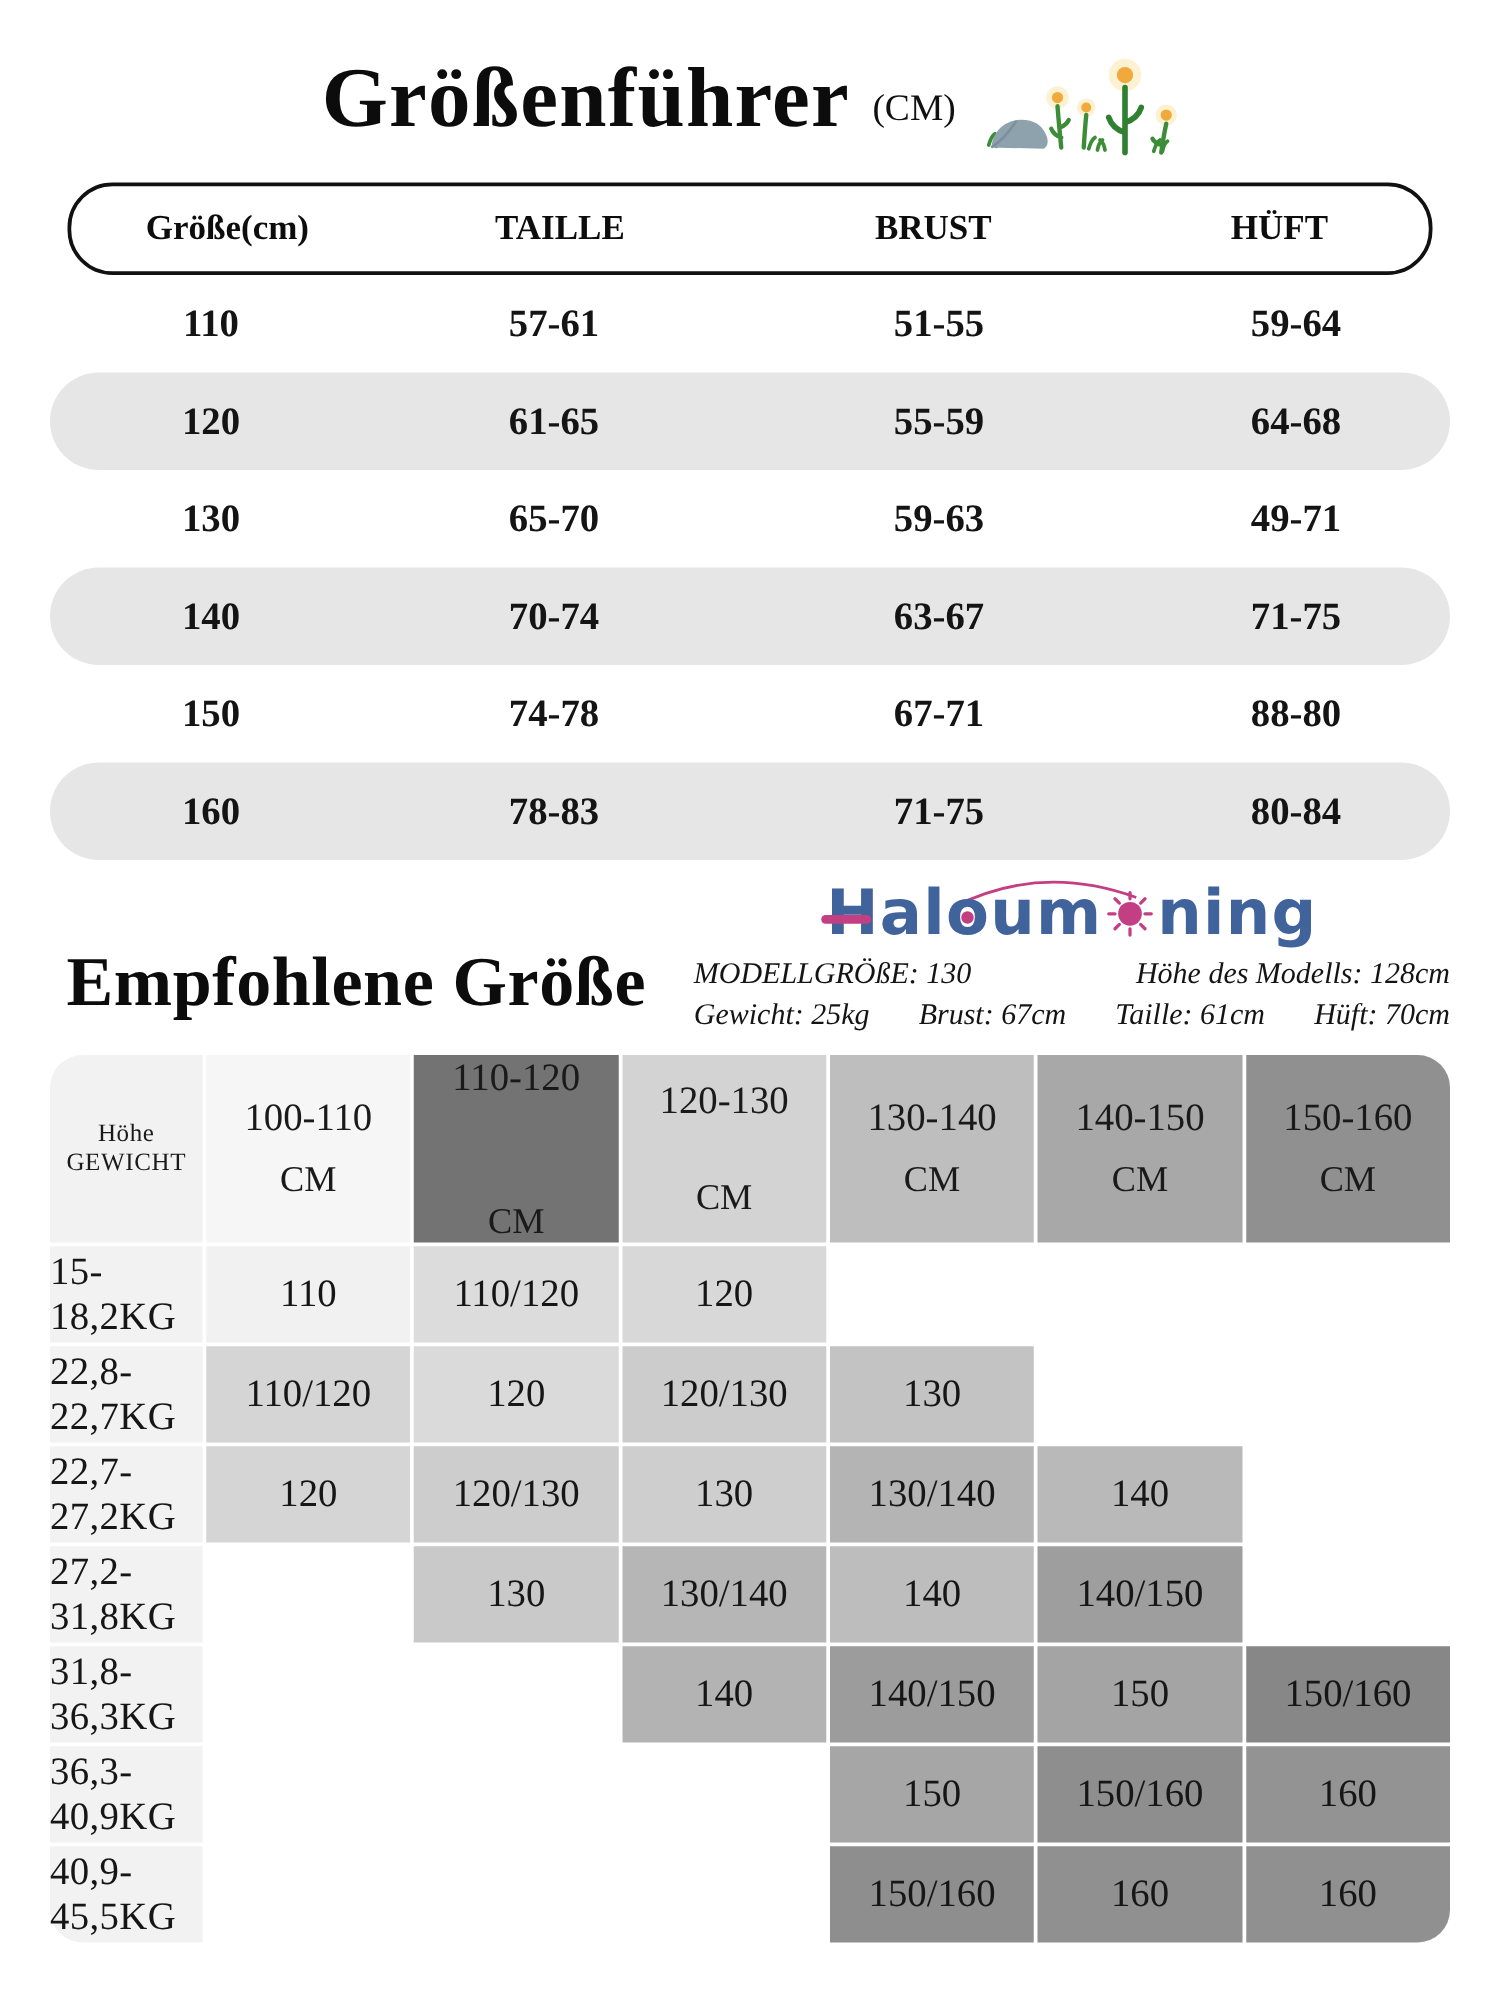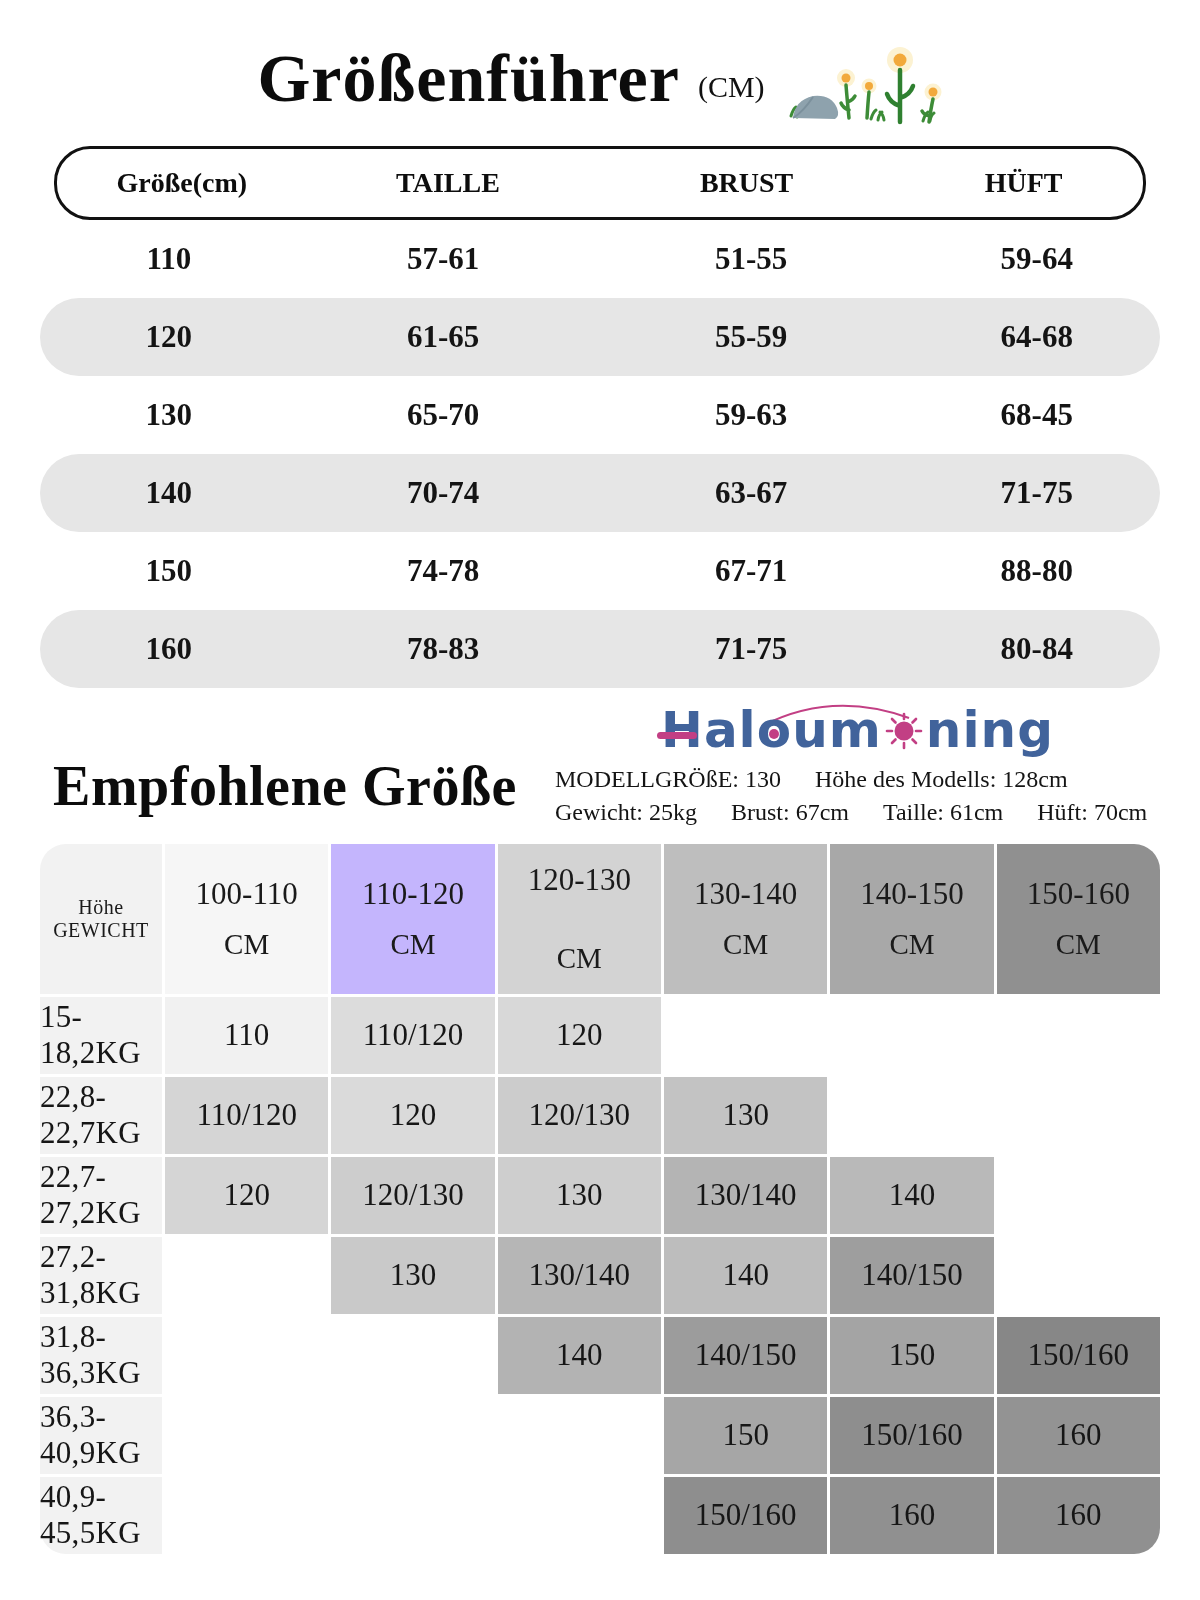--- a/index.html
+++ b/index.html
@@ -48,21 +48,21 @@
     border-radius:50%; transform:translate(-50%,-50%); z-index:2;
   }
   .h-bar{
     position:absolute; left:-4px; top:30px; width:40px; height:7px;
     border-radius:4px; z-index:2;
   }
   .logo-arc{ position:absolute; left:96px; top:-14px; z-index:0; }
   .sun-wrap{ display:inline-block; transform:translateY(5px); margin:0 1px; }
 
   .model-lines{ margin-top:6px; font-size:24px; color:#141414; }
-  .model-lines .line{ display:flex; justify-content:flex-start; gap:34px; margin-top:6px; }
+  .model-lines .line{ display:flex; justify-content:space-between; gap:34px; margin-top:6px;font-style:italic; }
 
   
   .t2{
     margin:18px 40px 0 40px;
     display:grid; grid-template-columns:122px repeat(6, 1fr); gap:3px;
     background:#fff;
   }
   .t2 > div{ display:flex; align-items:center; justify-content:center; }
   .t2 .hd{ height:150px; flex-direction:column; gap:16px; }
   .t2 .hd .rng{ font-size:31px; color:#1a1a1a; }
@@ -129,21 +129,21 @@
   <div class="t1-row t1-grid" style="background-color: rgb(230, 230, 230);">
     <span>120</span>
     <span>61-65</span>
     <span>55-59</span>
     <span>64-68</span>
   </div>
   <div class="t1-row t1-grid" style="background-color: transparent;">
     <span>130</span>
     <span>65-70</span>
     <span>59-63</span>
-    <span>68-45</span>
+    <span>49-71</span>
   </div>
   <div class="t1-row t1-grid" style="background-color: rgb(230, 230, 230);">
     <span>140</span>
     <span>70-74</span>
     <span>63-67</span>
     <span>71-75</span>
   </div>
   <div class="t1-row t1-grid" style="background-color: transparent;">
     <span>150</span>
     <span>74-78</span>
@@ -200,21 +200,21 @@
 <section class="t2">
 
   <div class="corner rad-tl">
     <span>Höhe</span>
     <span>GEWICHT</span>
   </div>
   <div class="hd" style="background-color: rgb(246, 246, 246);">
     <span class="rng">100-110</span>
       <span class="cm">CM</span>
   </div>
-  <div class="hd" style="background-color: #c4b5fd;">
+  <div class="hd" style="background-color: #737373; justify-content: space-between;">
     <span class="rng">110-120</span>
       <span class="cm">CM</span>
   </div>
   <div class="hd" style="background-color: rgb(211, 211, 211); gap: 44px;">
     <span class="rng">120-130</span>
       <span class="cm">CM</span>
   </div>
   <div class="hd" style="background-color: rgb(190, 190, 190);">
     <span class="rng">130-140</span>
       <span class="cm">CM</span>

